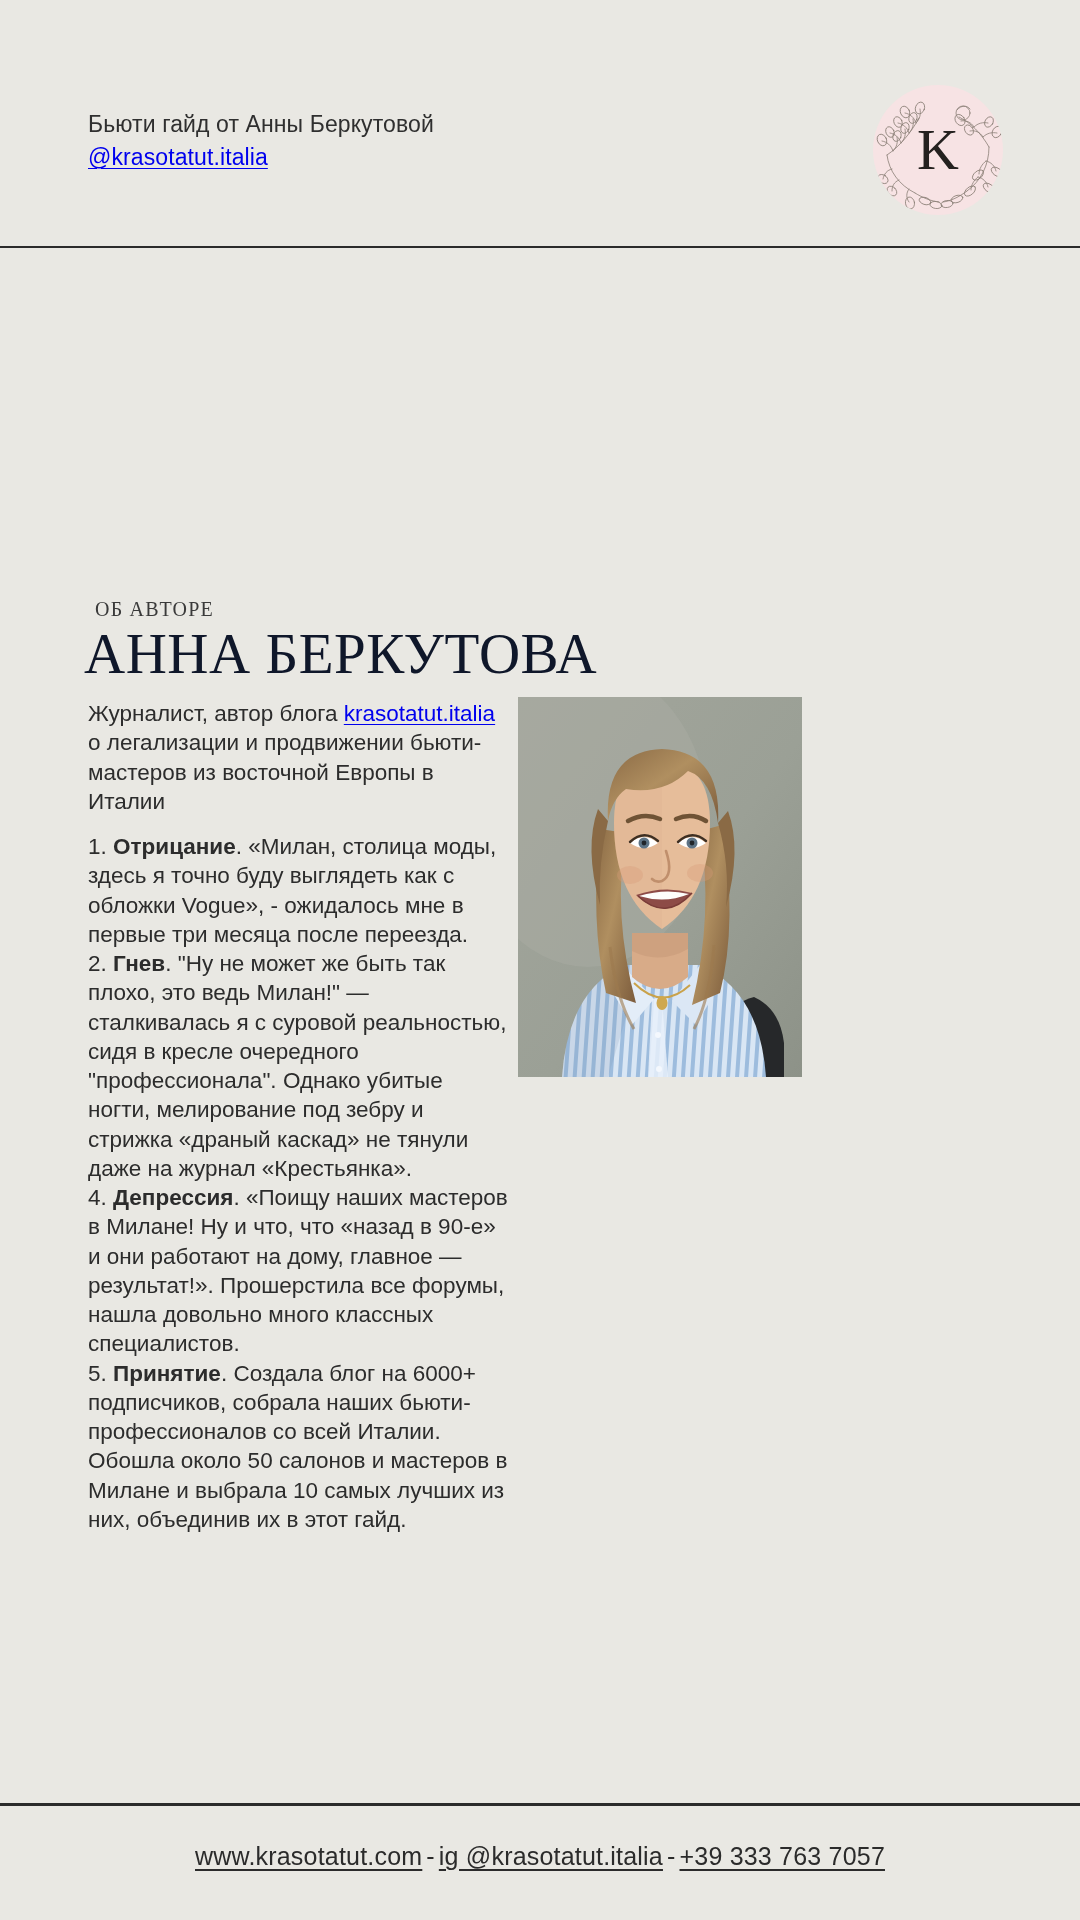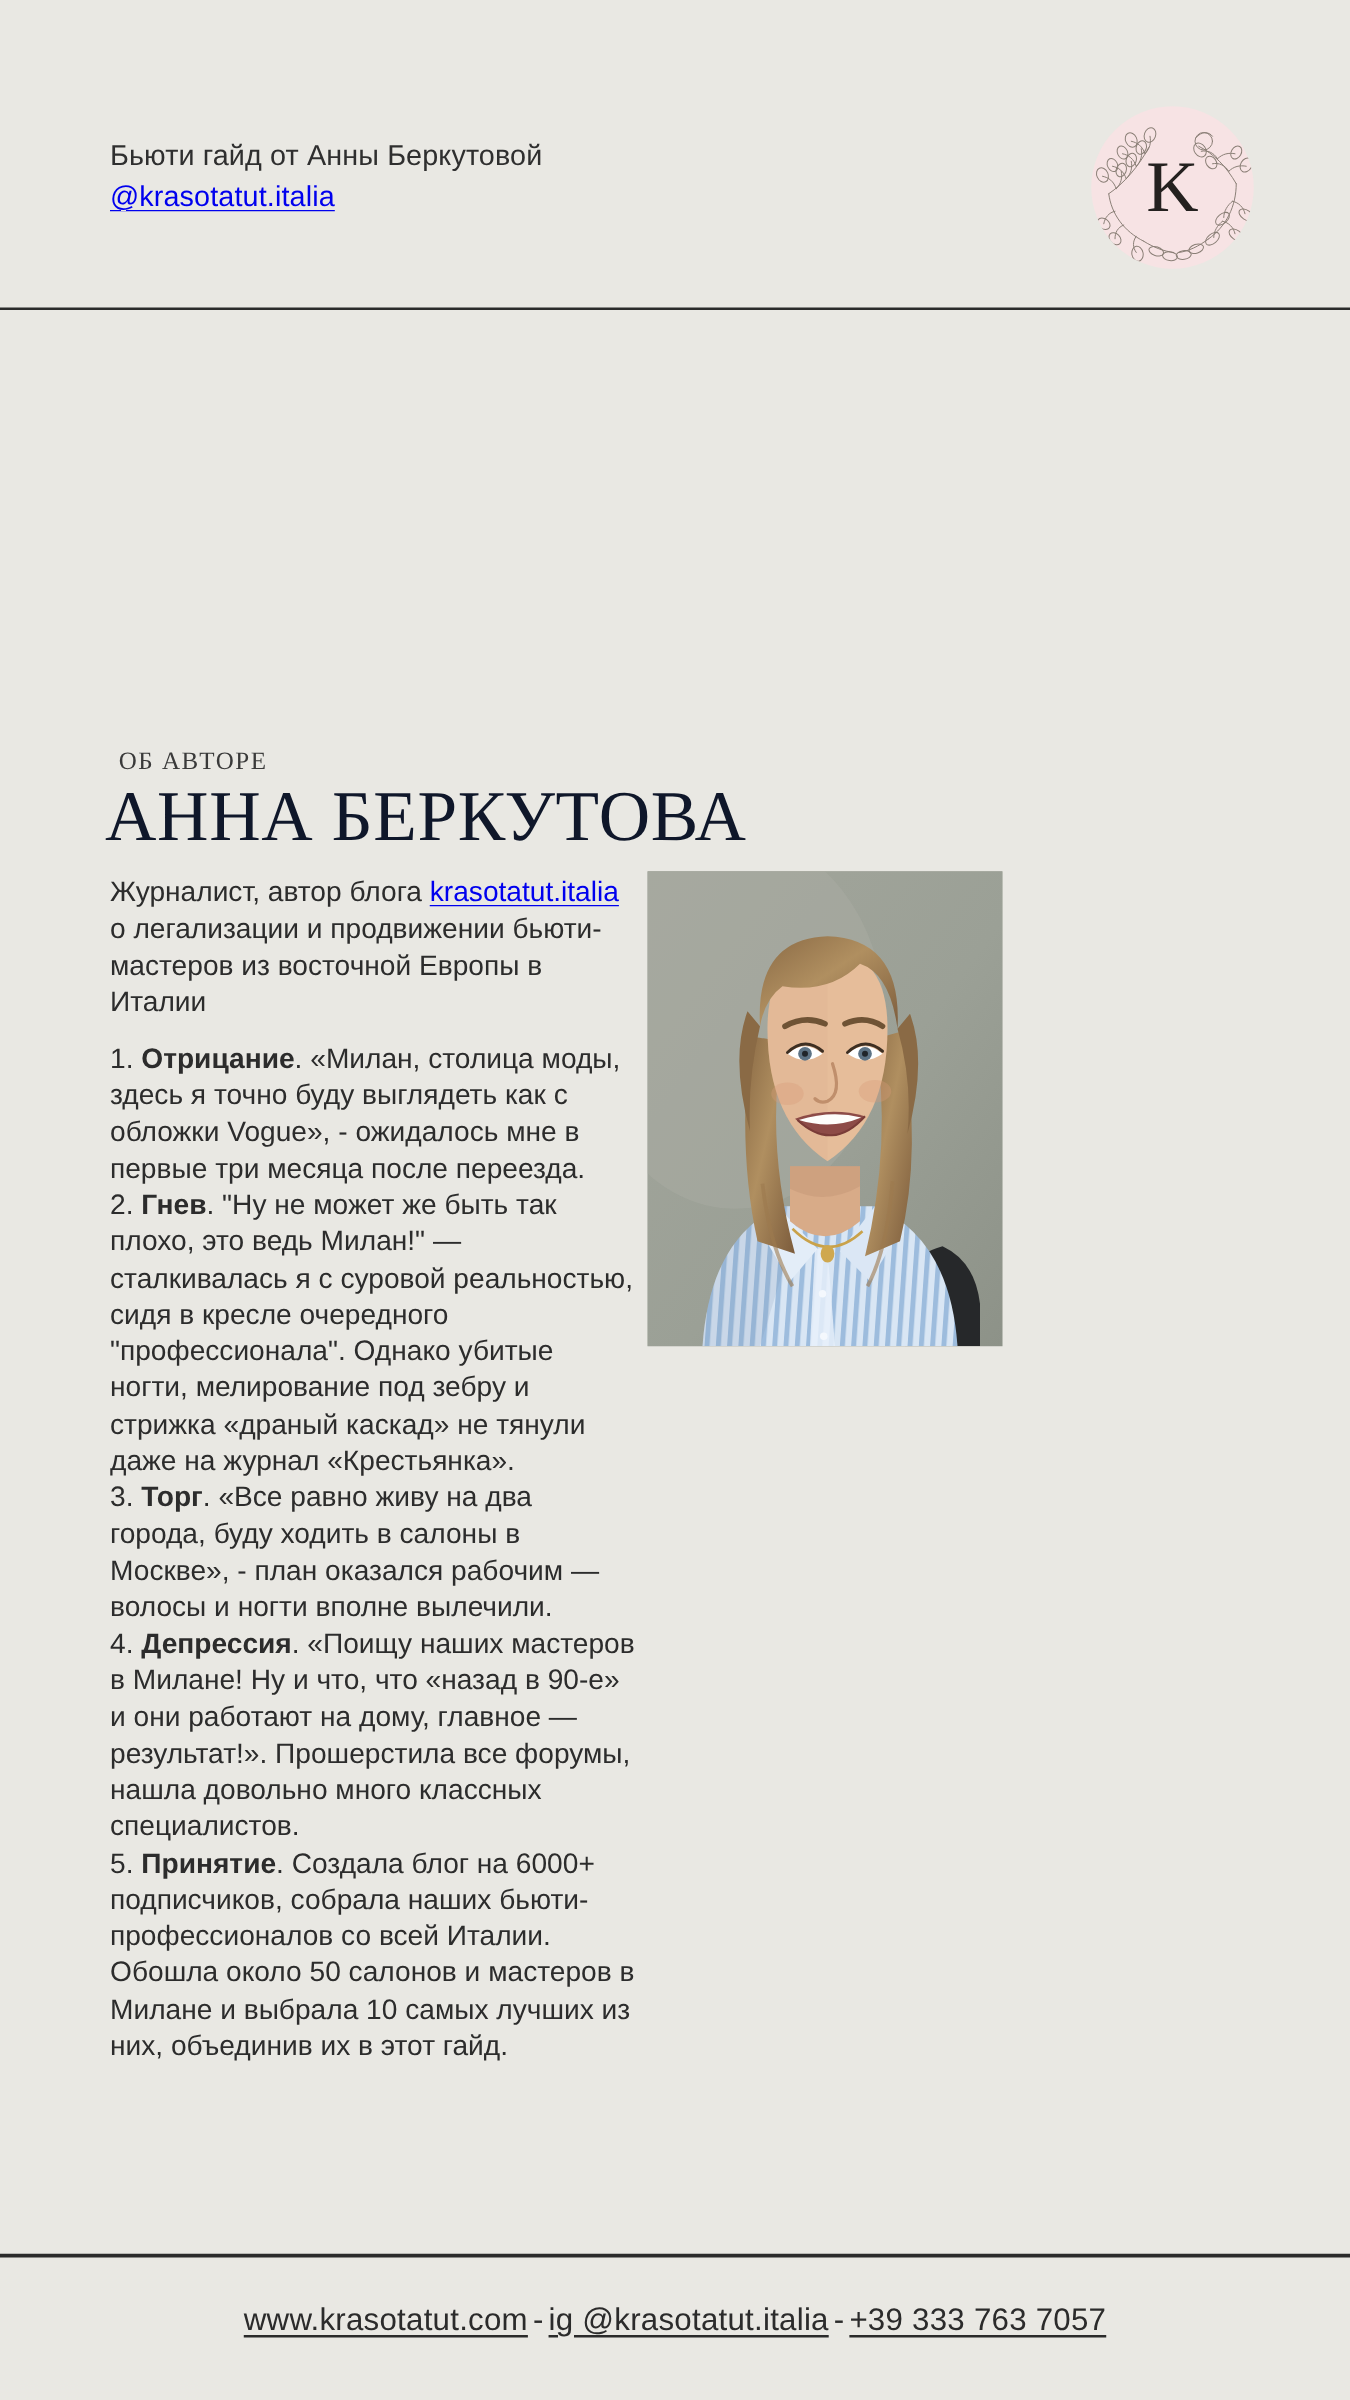--- a/index.html
+++ b/index.html
@@ -359,21 +359,20 @@
   </div>
 
   <div class="body-col">
     <p><span>Журналист, автор блога </span><a class="inline-link" href="#">krasotatut.italia</a><span> о легализации и продвижении бьюти-мастеров из восточной Европы в Италии</span></p>
 
 
     <p class="stage tight"><span>1.</span> <b>Отрицание</b><span>. «Милан, столица моды, здесь я точно буду выглядеть как с обложки Vogue», - ожидалось мне в первые три месяца после переезда.</span></p>
 
     <p class="stage tight"><span>2.</span> <b>Гнев</b><span>. "Ну не может же быть так плохо, это ведь Милан!" — сталкивалась я с суровой реальностью, сидя в кресле очередного "профессионала". Однако убитые ногти, мелирование под зебру и стрижка «драный каскад» не тянули даже на журнал «Крестьянка».</span></p>
 
-    <p class="stage tight"><span>3.</span> <b>Торг</b><span>. «Все равно живу на два города, буду ходить в салоны в Москве», - план оказался рабочим — волосы и ногти вполне вылечили.</span></p>
 
     <p class="stage tight"><span>4.</span> <b>Депрессия</b><span>. «Поищу наших мастеров в Милане! Ну и что, что «назад в 90-е» и они работают на дому, главное — результат!». Прошерстила все форумы, нашла довольно много классных специалистов.</span></p>
 
     <p class="stage tight"><span>5.</span> <b>Принятие</b><span>. Создала блог на 6000+ подписчиков, собрала наших бьюти-профессионалов со всей Италии. Обошла около 50 салонов и мастеров в Милане и выбрала 10 самых лучших из них, объединив их в этот гайд.</span></p>
   </div>
 </div>
 
 <div class="footer">
   <div class="footer-rule"></div>
   <div class="footer-inner"><a href="#">www.krasotatut.com</a><span class="footer-sep">-</span><a href="#">ig @krasotatut.italia</a><span class="footer-sep">-</span><a href="#">+39 333 763 7057</a></div>

